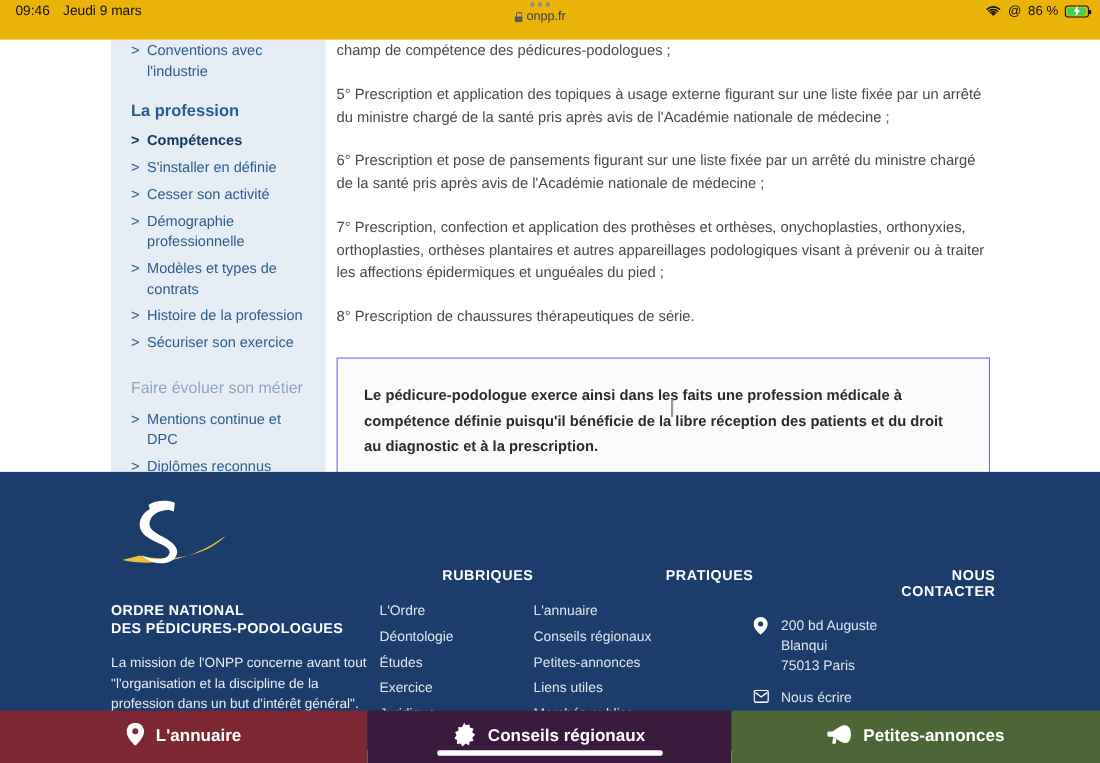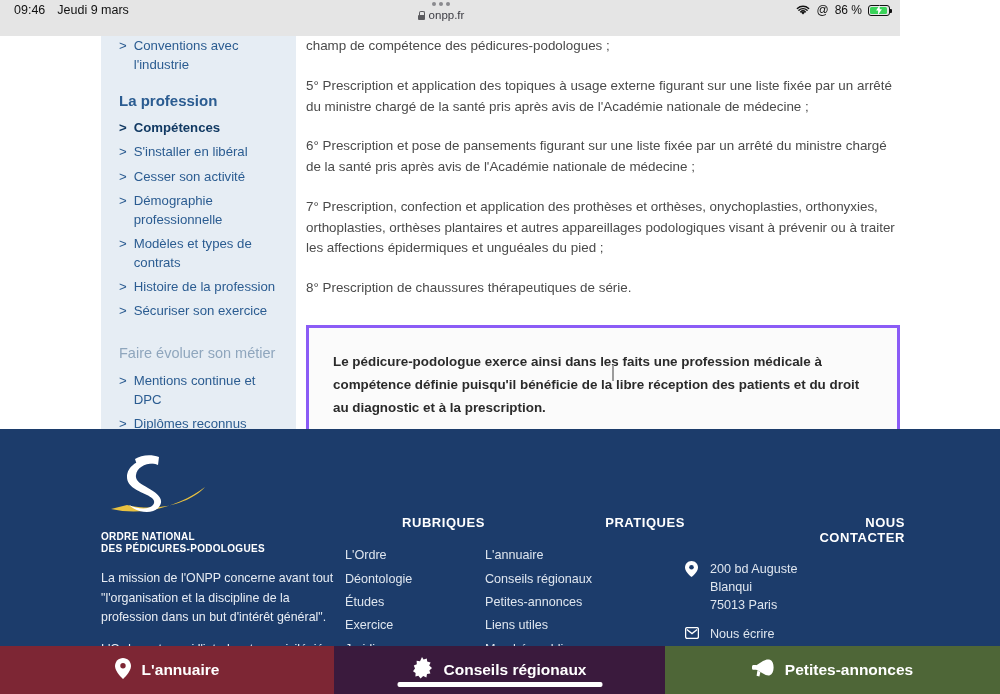--- a/index.html
+++ b/index.html
@@ -6,22 +6,22 @@
   html, body {
     width: 1000px; height: 694px;
     font-family: "Liberation Sans", sans-serif;
     background: #ffffff;
     overflow: hidden;
   }
   .screen { position: relative; width: 1000px; height: 694px; overflow: hidden; }
 
   
   .statusbar {
-    position: absolute; top: 0; left: 0; width: 900px; height: 36px;
-    background: #e5e5e5; z-index: 40;
+    position: absolute; top: 0; left: 0; width: 1000px; height: 36px;
+    background: #eab308; z-index: 40;
   }
   .sb-left {
     position: absolute; left: 14px; top: 3px;
     display: flex; align-items: center; gap: 12px;
     font-size: 12.5px; color: #111; font-weight: 400;
   }
   .sb-center {
     position: absolute; left: 0; right: 18px; top: 2px;
     display: flex; flex-direction: column; align-items: center; gap: 1px;
   }
@@ -88,40 +88,40 @@
   }
   .nav-head.muted { color: #8fa6bd; font-weight: normal; font-size: 14.5px; margin-top: 22px; }
 
   
   .main {
     flex: 1; padding: 0 100px 0 10px;
     font-size: 13.4px; color: #4a4a4a; line-height: 1.55;
   }
   .main p { margin: 0 0 19px 0; }
   .callout {
-    border: 3px solid #8b5cf6; background: #fbfbfb;
+    border: 1px solid #8b5cf6; background: #fbfbfb;
     padding: 22px 24px 20px 24px; margin-top: 26px;
     color: #2b2b2b; font-weight: bold; font-size: 13.4px; line-height: 1.72;
     position: relative;
   }
   .caret {
     position: absolute; width: 1.5px; height: 16px; background: #9b9b9b;
     left: 303px; top: 37px;
   }
 
   
   .footer {
     position: absolute; left: 0; top: 393px; width: 1000px; height: 253px;
     background: #1c3c6b; color: #ffffff; overflow: hidden;
   }
   .footer-inner { display: flex; padding: 24px 0 0 0; }
   .f-col-brand { width: 345px; padding-left: 101px; }
   .logo-wrap { position: relative; width: 200px; height: 78px; }
   .brand-name {
-    margin-top: 0; font-size: 10px; font-weight: bold;
+    margin-top: 16px; font-size: 13px; font-weight: bold;
     letter-spacing: .3px; line-height: 1.22; color: #ffffff;
   }
   .brand-text {
     margin-top: 14px; font-size: 12.4px; line-height: 1.55; color: #e8edf4;
   }
   .brand-text p { margin-bottom: 13px; }
 
   .f-col { padding-top: 62px; }
   .f-col-rub { width: 140px; }
   .f-col-pra { width: 200px; }
@@ -209,21 +209,21 @@
         </div>
 
         <div class="nav-head">La profession</div>
 
         <div class="nav-item active">
           <span class="chev">&gt;</span>
           <span>Compétences</span>
         </div>
         <div class="nav-item">
           <span class="chev">&gt;</span>
-          <span>S'installer en libéral</span>
+          <span>S'installer en définie</span>
         </div>
         <div class="nav-item">
           <span class="chev">&gt;</span>
           <span>Cesser son activité</span>
         </div>
         <div class="nav-item">
           <span class="chev">&gt;</span>
           <span>Démographie professionnelle</span>
         </div>
         <div class="nav-item">

